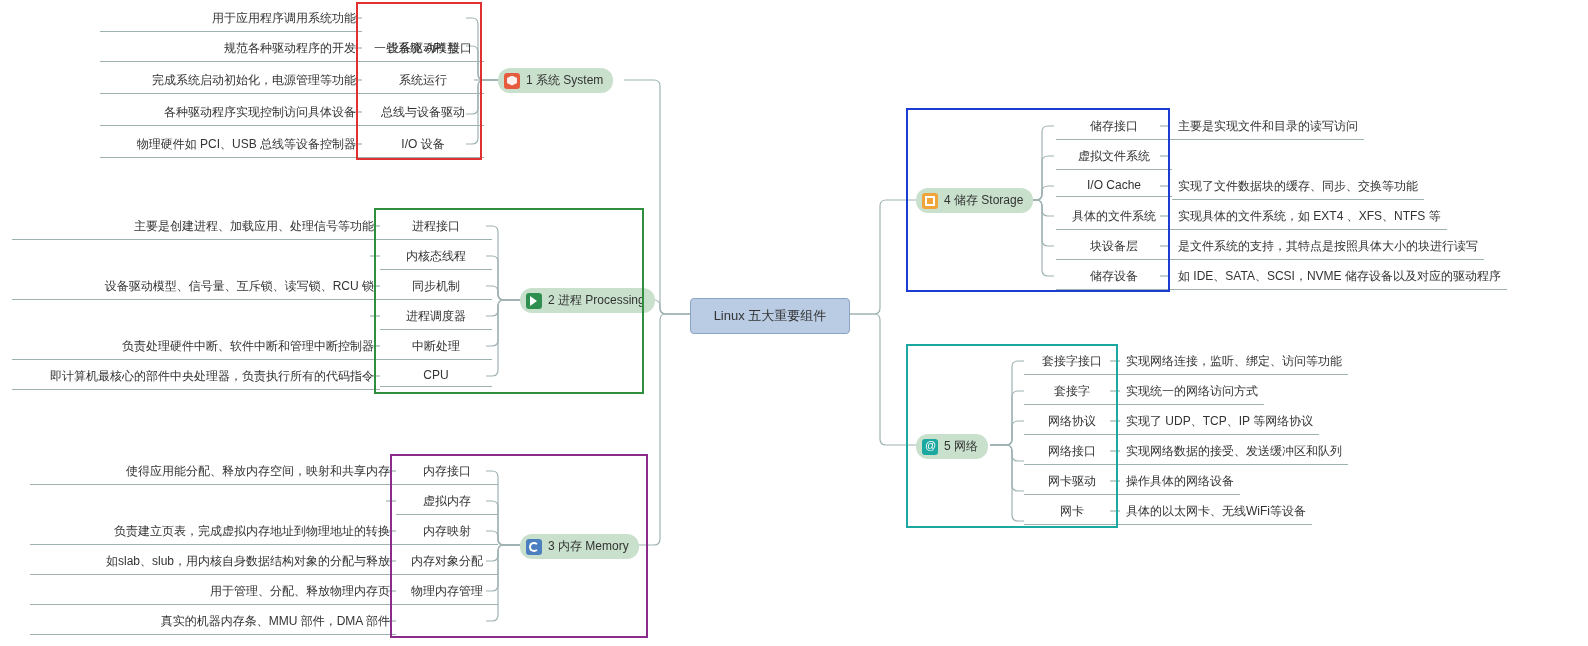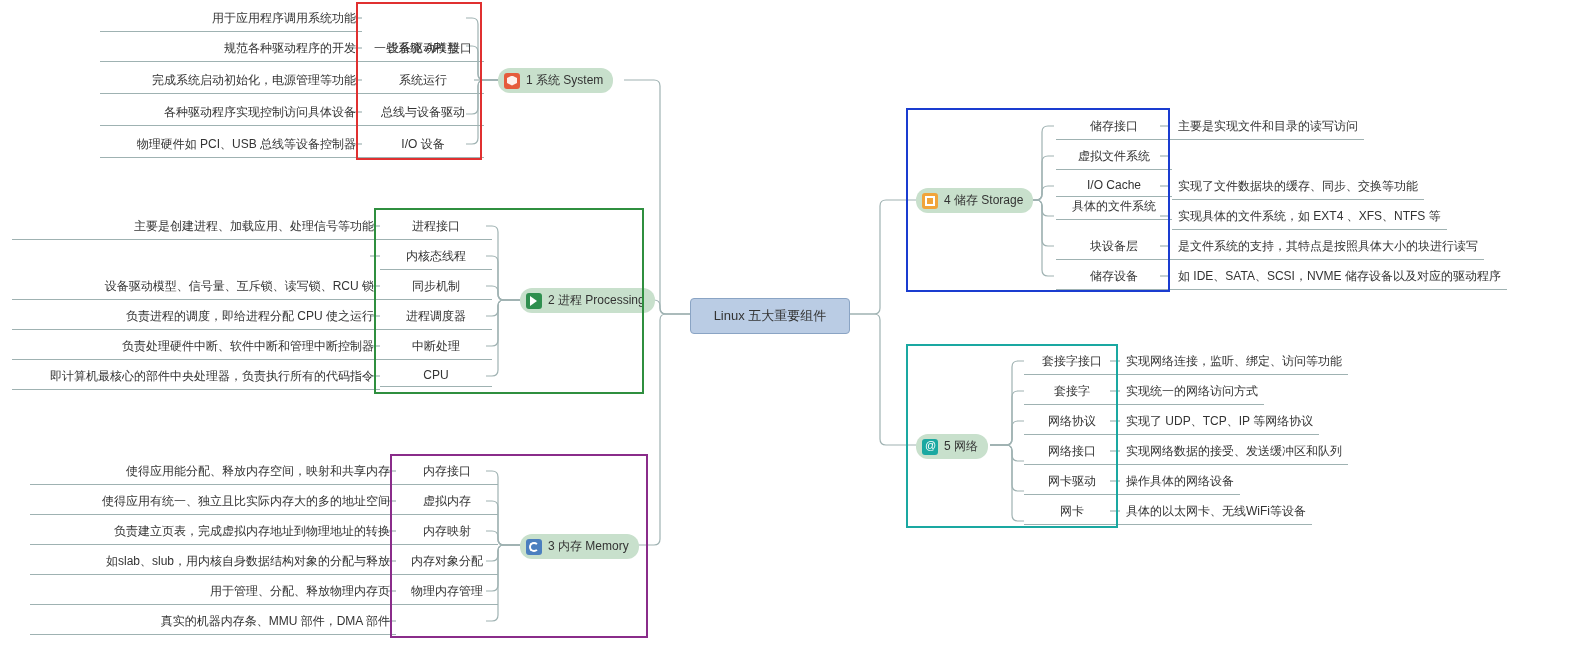--- a/index.html
+++ b/index.html
@@ -210,54 +210,52 @@
   </div>
   <div class="leaf" style="left:380px; top:214px; width:100px;"><span>进程接口</span></div>
   <div class="leaf" style="left:380px; top:244px; width:100px;"><span>内核态线程</span></div>
   <div class="leaf" style="left:380px; top:274px; width:100px;"><span>同步机制</span></div>
   <div class="leaf" style="left:380px; top:304px; width:100px;"><span>进程调度器</span></div>
   <div class="leaf" style="left:380px; top:334px; width:100px;"><span>中断处理</span></div>
   <div class="leaf" style="left:380px; top:364px; width:100px;"><span>CPU</span></div>
 
   <div class="desc left" style="left:12px;  top:214px; width:356px;"><span>主要是创建进程、加载应用、处理信号等功能</span></div>
   <div class="desc left" style="left:12px;  top:274px; width:356px;"><span>设备驱动模型、信号量、互斥锁、读写锁、RCU 锁</span></div>
-  <div class="desc left" style="left:12px;  top:304px; width:356px;"><span>负责进程的调度，即给进程分配 CPU 使之运行</span></div>
   <div class="desc left" style="left:12px;  top:334px; width:356px;"><span>负责处理硬件中断、软件中断和管理中断控制器</span></div>
   <div class="desc left" style="left:12px;  top:364px; width:356px;"><span>即计算机最核心的部件中央处理器，负责执行所有的代码指令</span></div>
 
   <div class="frame" style="left:374px; top:208px; width:270px; height:186px; border-color:#2f8f3f;"></div>
 
   <div class="box pill" style="left:520px; top:534px;">
     <span class="ico ico-mem"></span>
     <span>3 内存 Memory</span>
   </div>
   <div class="leaf" style="left:396px; top:459px; width:90px;"><span>内存接口</span></div>
   <div class="leaf" style="left:396px; top:489px; width:90px;"><span>虚拟内存</span></div>
   <div class="leaf" style="left:396px; top:519px; width:90px;"><span>内存映射</span></div>
   <div class="leaf" style="left:396px; top:549px; width:90px;"><span>内存对象分配</span></div>
   <div class="leaf" style="left:396px; top:579px; width:90px;"><span>物理内存管理</span></div>
   <div class="leaf" style="left:396px; top:609px; width:90px;margin-top:44px;"><span>物理内存</span></div>
 
   <div class="desc left" style="left:30px; top:459px; width:354px;"><span>使得应用能分配、释放内存空间，映射和共享内存</span></div>
-  <div class="desc left" style="left:30px; top:489px; width:354px;"><span>使得应用有统一、独立且比实际内存大的多的地址空间</span></div>
   <div class="desc left" style="left:30px; top:519px; width:354px;"><span>负责建立页表，完成虚拟内存地址到物理地址的转换</span></div>
   <div class="desc left" style="left:30px; top:549px; width:354px;"><span>如slab、slub，用内核自身数据结构对象的分配与释放</span></div>
   <div class="desc left" style="left:30px; top:579px; width:354px;"><span>用于管理、分配、释放物理内存页</span></div>
   <div class="desc left" style="left:30px; top:609px; width:354px;"><span>真实的机器内存条、MMU 部件，DMA 部件</span></div>
 
   <div class="frame" style="left:390px; top:454px; width:258px; height:184px; border-color:#8a2c8a;"></div>
 
   <div class="box pill" style="left:916px; top:188px;">
     <span class="ico ico-stor"></span>
     <span>4 储存 Storage</span>
   </div>
   <div class="leaf" style="left:1056px; top:114px; width:104px;"><span>储存接口</span></div>
   <div class="leaf" style="left:1056px; top:144px; width:104px;"><span>虚拟文件系统</span></div>
   <div class="leaf" style="left:1056px; top:174px; width:104px;"><span>I/O Cache</span></div>
-  <div class="leaf" style="left:1056px; top:194px; width:104px;"><span>具体的文件系统</span></div>
+  <div class="leaf" style="left:1056px; top:204px; width:104px;"><span>具体的文件系统</span></div>
   <div class="leaf" style="left:1056px; top:234px; width:104px;"><span>块设备层</span></div>
   <div class="leaf" style="left:1056px; top:264px; width:104px;"><span>储存设备</span></div>
 
   <div class="desc right" style="left:1172px; top:114px;"><span>主要是实现文件和目录的读写访问</span></div>
   <div class="desc right" style="left:1172px; top:174px;"><span>实现了文件数据块的缓存、同步、交换等功能</span></div>
   <div class="desc right" style="left:1172px; top:204px;"><span>实现具体的文件系统，如 EXT4 、XFS、NTFS 等</span></div>
   <div class="desc right" style="left:1172px; top:234px;"><span>是文件系统的支持，其特点是按照具体大小的块进行读写</span></div>
   <div class="desc right" style="left:1172px; top:264px;"><span>如 IDE、SATA、SCSI，NVME 储存设备以及对应的驱动程序</span></div>
 
   <div class="frame" style="left:906px; top:108px; width:264px; height:184px; border-color:#1a3cd0;"></div>

